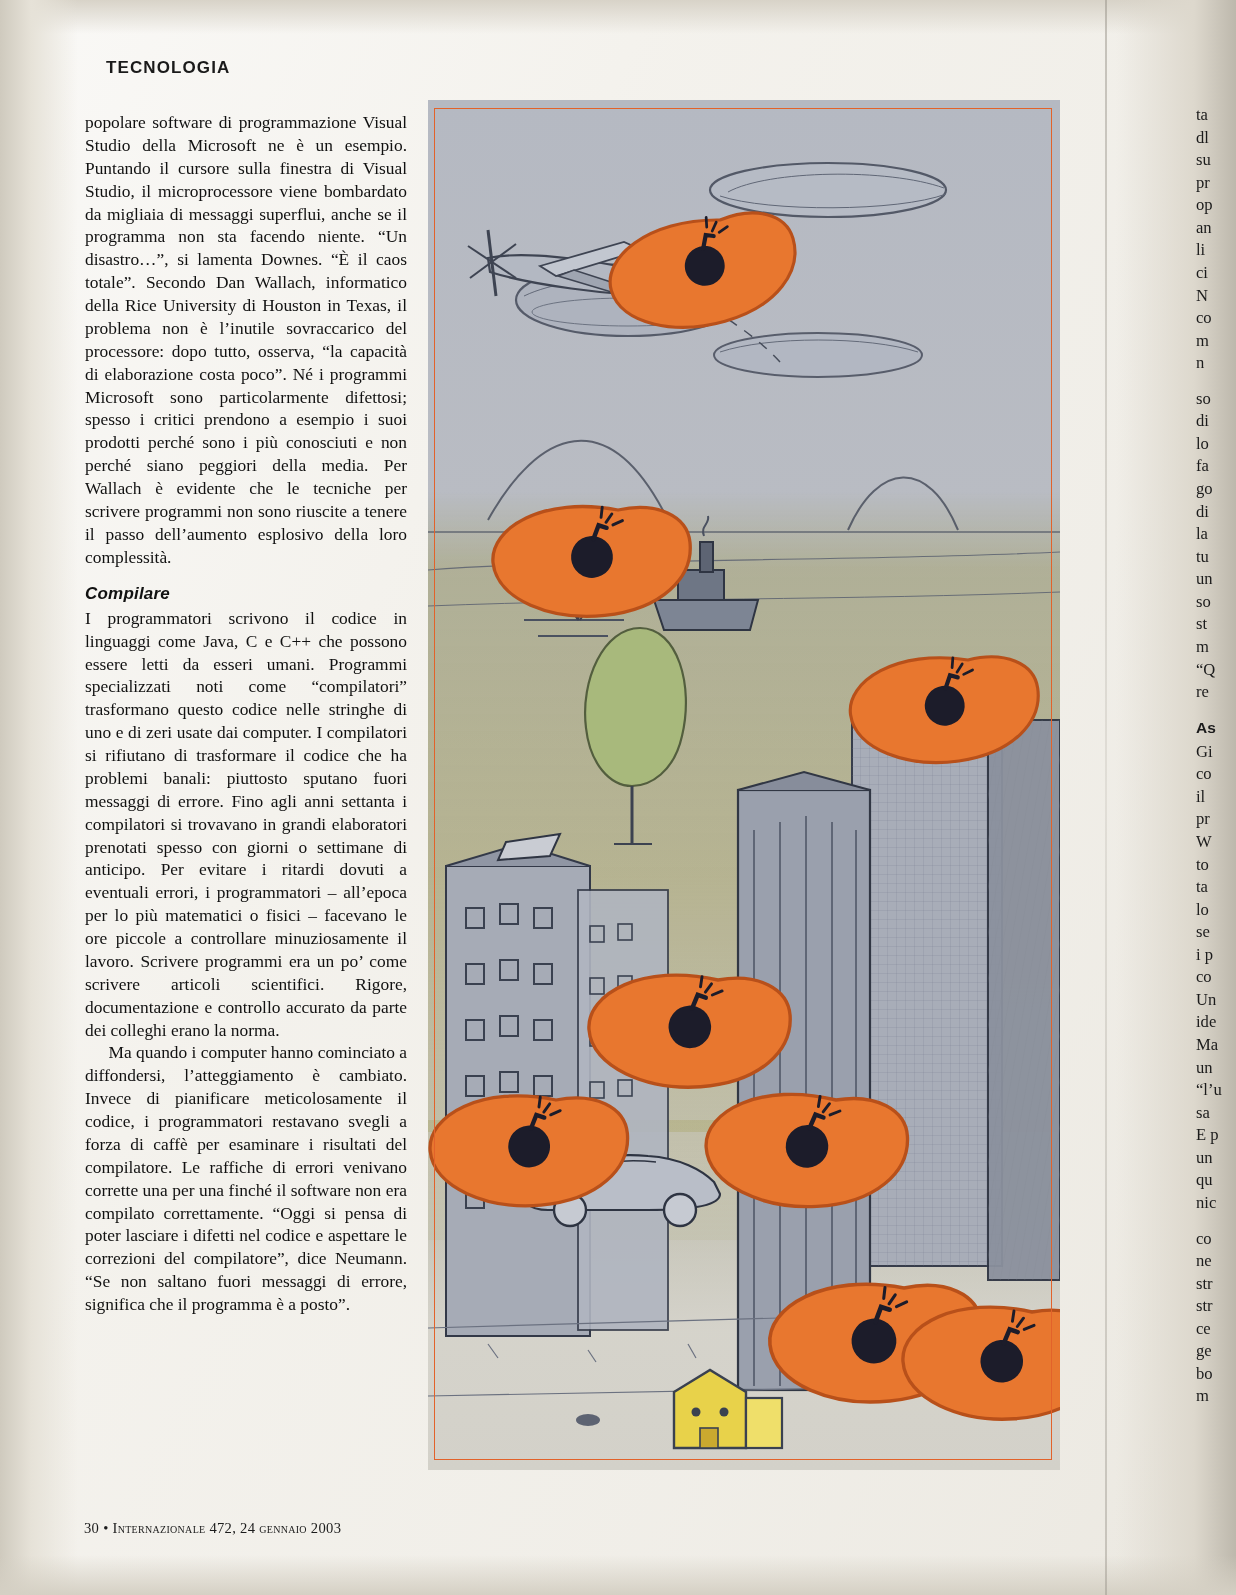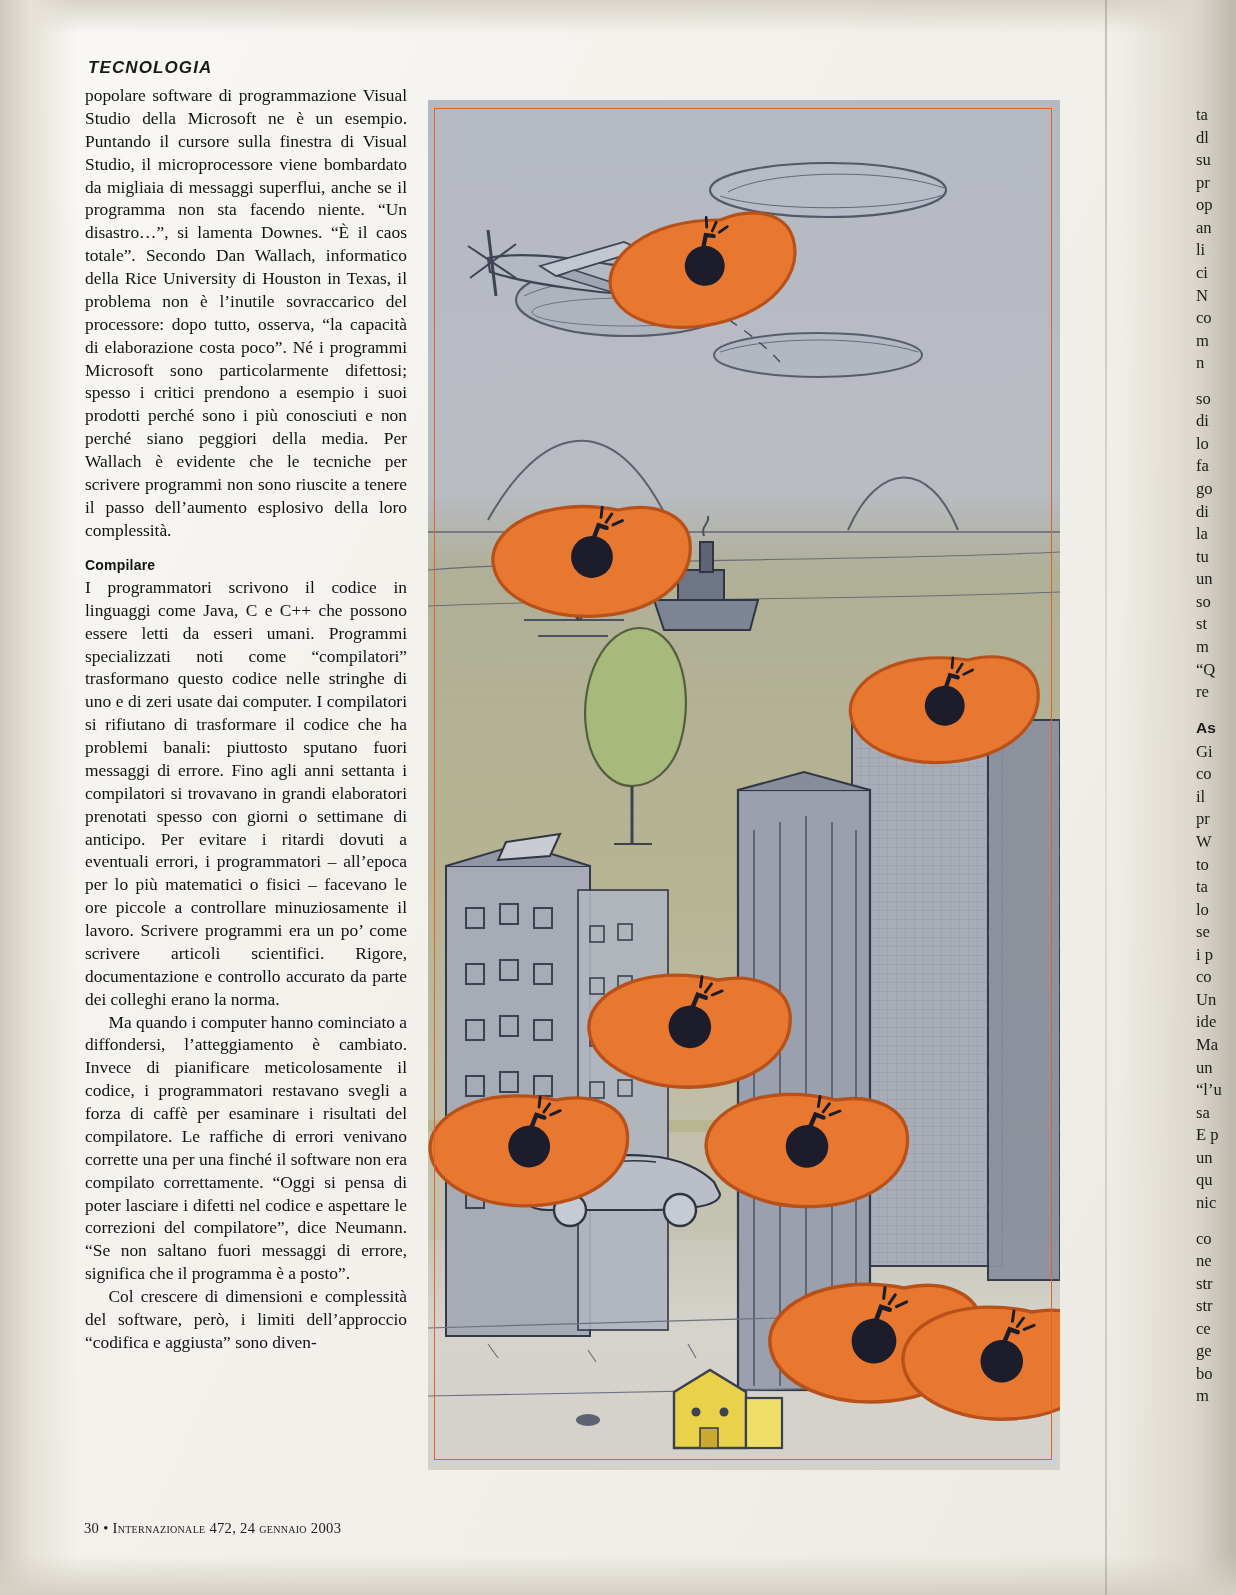--- a/index.html
+++ b/index.html
@@ -49,55 +49,55 @@
     left: 1105px;
     width: 2px;
     height: 100%;
     background: linear-gradient(180deg, rgba(150,145,135,0.5), rgba(180,175,165,0.25), rgba(150,145,135,0.45));
     pointer-events: none;
   }
 
   
   .section-kicker {
     position: absolute;
-    left: 88px;
+    left: 106px;
     top: 58px;
     font-family: "Liberation Sans", sans-serif;
     font-weight: bold;
     font-size: 17px;
     letter-spacing: 1.1px;
     color: #1a1a1a;
-    font-style: italic;
   }
 
   
   .col-main {
     position: absolute;
     left: 85px;
-    top: 84px;
+    top: 111px;
     width: 322px;
     font-size: 17.4px;
     line-height: 1.315;
     color: #111;
     text-align: justify;
     hyphens: auto;
   }
   .col-main p {
     margin: 0;
   }
   .col-main p.indent {
     text-indent: 1.35em;
   }
   .subhead {
     font-family: "Liberation Sans", sans-serif;
     font-weight: bold;
-    font-size: 14px;
+    font-size: 17px;
     color: #111;
     margin: 14px 0 2px 0;
     letter-spacing: 0.2px;
+    font-style: italic;
   }
 
   
   .col-right {
     position: absolute;
     left: 1196px;
     top: 104px;
     width: 44px;
     font-size: 16.6px;
     line-height: 1.36;
@@ -177,21 +177,20 @@
   <div class="edge-bottom"></div>
   <div class="fold-line"></div>
 
   <div class="section-kicker">TECNOLOGIA</div>
 
   <div class="col-main">
     <p>popolare software di programmazione Visual Studio della Microsoft ne è un esempio. Puntando il cursore sulla finestra di Visual Studio, il microprocessore viene bombardato da migliaia di messaggi superflui, anche se il programma non sta facendo niente. “Un disastro…”, si lamenta Downes. “È il caos totale”. Secondo Dan Wallach, informatico della Rice University di Houston in Texas, il problema non è l’inutile sovraccarico del processore: dopo tutto, osserva, “la capacità di elaborazione costa poco”. Né i programmi Microsoft sono particolarmente difettosi; spesso i critici prendono a esempio i suoi prodotti perché sono i più conosciuti e non perché siano peggiori della media. Per Wallach è evidente che le tecniche per scrivere programmi non sono riuscite a tenere il passo dell’aumento esplosivo della loro complessità.</p>
     <div class="subhead">Compilare</div>
     <p>I programmatori scrivono il codice in linguaggi come Java, C e C++ che possono essere letti da esseri umani. Programmi specializzati noti come “compilatori” trasformano questo codice nelle stringhe di uno e di zeri usate dai computer. I compilatori si rifiutano di trasformare il codice che ha problemi banali: piuttosto sputano fuori messaggi di errore. Fino agli anni settanta i compilatori si trovavano in grandi elaboratori prenotati spesso con giorni o settimane di anticipo. Per evitare i ritardi dovuti a eventuali errori, i programmatori – all’epoca per lo più matematici o fisici – facevano le ore piccole a controllare minuziosamente il lavoro. Scrivere programmi era un po’ come scrivere articoli scientifici. Rigore, documentazione e controllo accurato da parte dei colleghi erano la norma.</p>
     <p class="indent">Ma quando i computer hanno cominciato a diffondersi, l’atteggiamento è cambiato. Invece di pianificare meticolosamente il codice, i programmatori restavano svegli a forza di caffè per esaminare i risultati del compilatore. Le raffiche di errori venivano corrette una per una finché il software non era compilato correttamente. “Oggi si pensa di poter lasciare i difetti nel codice e aspettare le correzioni del compilatore”, dice Neumann. “Se non saltano fuori messaggi di errore, significa che il programma è a posto”.</p>
-    <p class="indent">Col crescere di dimensioni e complessità del software, però, i limiti dell’approccio “codifica e aggiusta” sono diven-</p>
   </div>
 
   <div class="col-right">
     <p>ta<br>dl<br>su<br>pr<br>op<br>an<br>li<br>ci<br>N<br>co<br>m<br>n</p>
     <p>so<br>di<br>lo<br>fa<br>go<br>di<br>la<br>tu<br>un<br>so<br>st<br>m<br>“Q<br>re</p>
     <div class="sh">As</div>
     <p>Gi<br>co<br>il<br>pr<br>W<br>to<br>ta<br>lo<br>se<br>i p<br>co<br>Un<br>ide<br>Ma<br>un<br>“l’u<br>sa<br>E p<br>un<br>qu<br>nic</p>
     <p>co<br>ne<br>str<br>str<br>ce<br>ge<br>bo<br>m</p>
   </div>
 

